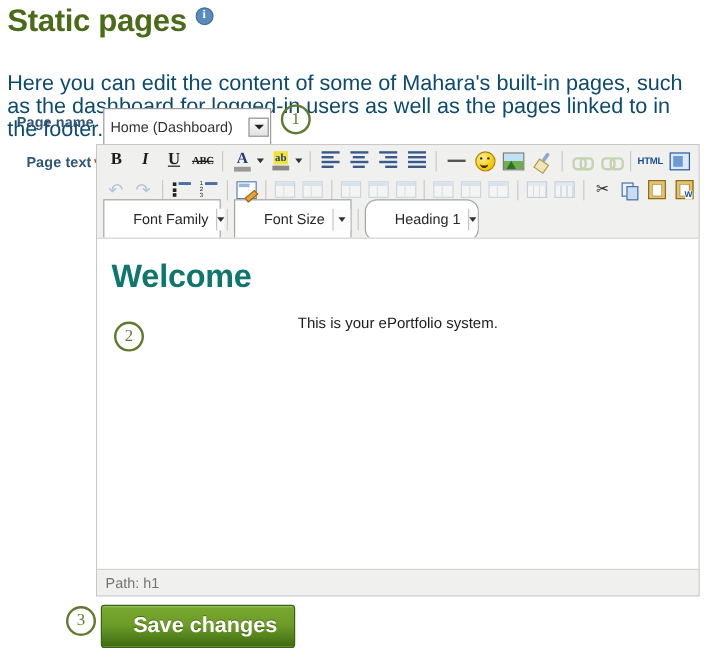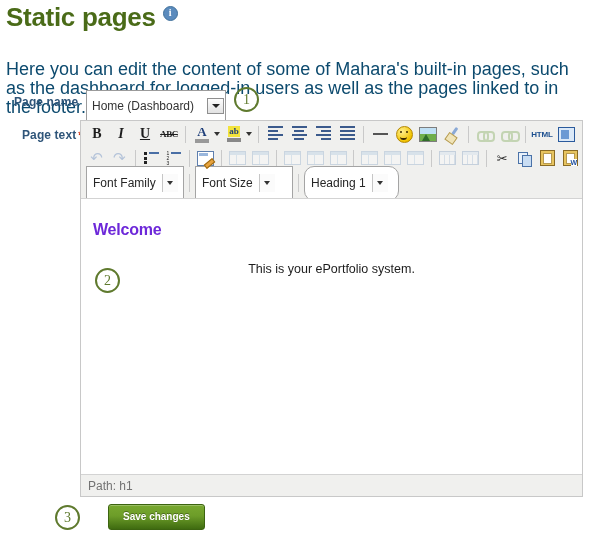--- a/index.html
+++ b/index.html
@@ -335,20 +335,21 @@
 
   
   .tb-row-select { height: 26px; padding-left: 5px; align-items:center; }
   .mce-select {
     height: 35px;
     border: 1px solid #a4a4a4;
     background: #ffffff;
     display: flex;
     align-items: center;
     box-sizing: border-box;
+    padding-left: 18px;
   }
   .mce-select .lbl {
     padding: 0 6px 0 6px;
     font-size: 12px;
     color: #262626;
     white-space: nowrap;
   }
   .mce-select .btn {
     width: 15px; height: 18px;
     border-left: 1px solid #c6c6c6;
@@ -363,23 +364,23 @@
   
   .edit-area {
     flex: 1;
     background: #ffffff;
     border-top: 1px solid #d3d3d3;
     border-bottom: 1px solid #d3d3d3;
     padding: 8px 12px;
     overflow: hidden;
   }
   .edit-h1 {
-    font-size: 16px;
+    font-size: 27px;
     font-weight: bold;
-    color: #6d28d9;
+    color: #0f766e;
     margin: 8px 0 0 0;
     line-height: 30px;
     letter-spacing: -0.2px;
   }
   .edit-p {
     font-size: 12.5px;
     color: #1c1c1c;
     margin: 16px 0 0 0;
     line-height: 16px;
     text-align: center;
@@ -392,32 +393,31 @@
     padding-left: 7px;
     font-size: 12px;
     color: #737373;
   }
 
   
   .save-btn {
     position: absolute;
     left: 84px;
     top: 504px;
-    padding: 6px 14px 7px 14px;
+    padding: 6px 14px 7px 26px;
     background: linear-gradient(#78a82f 0%, #6d9d29 45%, #3f6b10 100%);
     border: 1px solid #3c6410;
     border-radius: 3px;
     color: #ffffff;
-    font-size: 10px;
+    font-size: 18px;
     font-weight: bold;
     text-shadow: 0 -1px 0 rgba(0,0,0,0.35);
     box-shadow: inset 0 1px 0 rgba(255,255,255,0.25);
     cursor: pointer;
     font-family: "Liberation Sans", sans-serif;
-    margin-left: 24px;
   }
 </style>
 </head>
 <body>
 
 <div class="page-head">
   <h1 class="page-title">Static pages</h1>
   <span class="info-icon"></span>
 </div>
 

